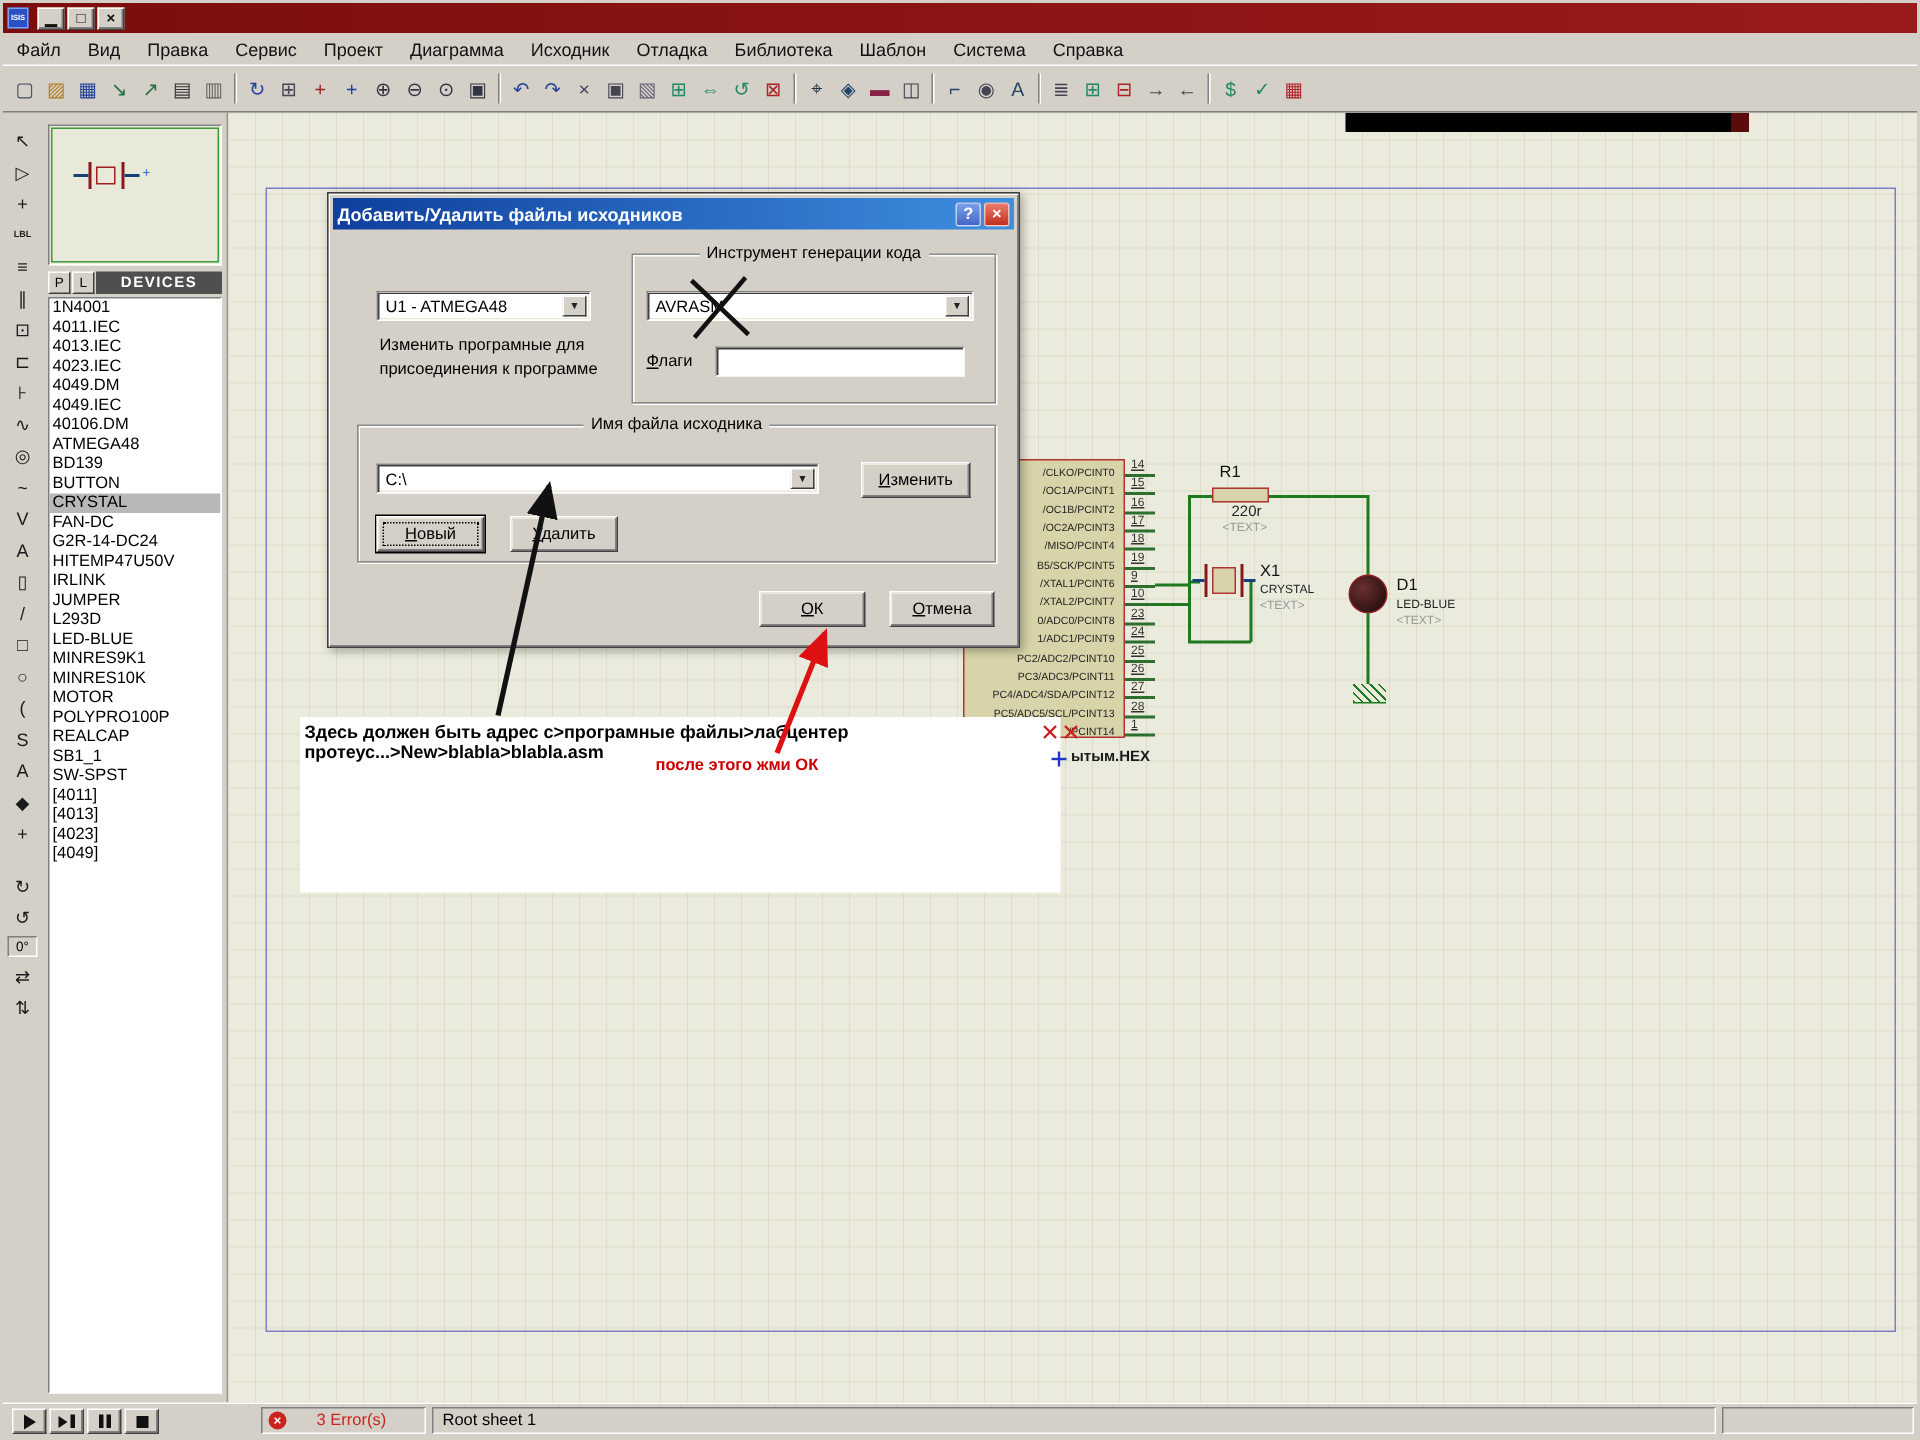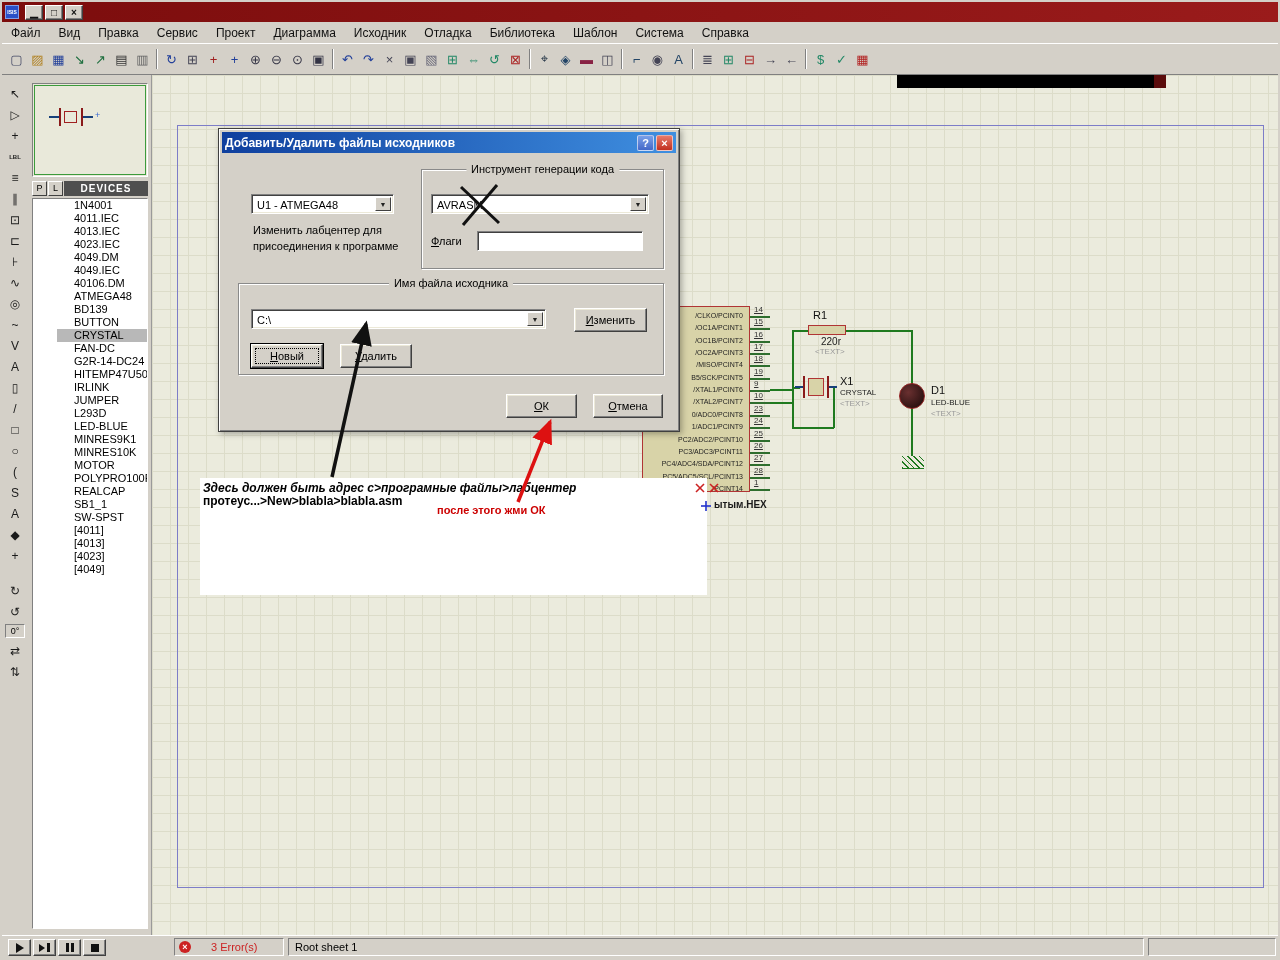--- a/index.html
+++ b/index.html
@@ -40,39 +40,39 @@
   .preview { position:absolute; left:4px; top:8px; width:116px; height:94px; background:#e9e9da;
     border:1px solid; border-color:#808080 #fff #fff #808080; }
   .preview-inner { position:absolute; inset:1px; border:1px solid #3c9b3c; }
   .plrow { position:absolute; left:4px; top:106px; width:116px; height:15px; display:flex; }
   .pl-btn { width:15px; height:15px; background:#d4d0c8; border:1px solid; border-color:#fff #404040 #404040 #fff;
     font-size:9px; text-align:center; line-height:13px; margin-right:1px; }
   .devices-header { flex:1; background:#4f4f4f; color:#fff; font-size:10px; font-weight:bold;
     text-align:center; line-height:15px; letter-spacing:1px; }
   .device-list { position:absolute; left:4px; top:123px; width:116px; bottom:6px; background:#fff;
     border:1px solid; border-color:#808080 #fff #fff #808080; overflow:hidden; }
-  .device-row { height:13px; line-height:13px; font-size:11px; padding-left:17px; white-space:nowrap; color:#000;margin-left:24px; }
+  .device-row { height:13px; line-height:13px; font-size:11px; padding-left:2px; white-space:nowrap; color:#000; }
   .device-row.selected { background:#b8b8b8; }
 
   .canvas { position:absolute; left:150px; top:0; right:0; bottom:0; overflow:hidden;
     background-color:#ebebdd;
     background-image:linear-gradient(#dcdcc9 1px, transparent 1px),linear-gradient(90deg,#dcdcc9 1px, transparent 1px);
     background-size:18px 18px; }
   .sheet-border { position:absolute; left:25px; top:50px; width:1087px; height:763px; border:1px solid #7d7dc8; }
   .wire { position:absolute; background:#1f7a1f; }
   .pin-label { position:absolute; left:0; width:104px; text-align:right; font-size:7px; color:#222; padding-right:3px; }
   .pin-stub { position:absolute; left:108px; width:20px; height:2px; background:#2e6e2e; }
   .pin-num { position:absolute; left:112px; width:16px; font-size:8px; color:#333;text-decoration:underline; }
   .sch-ref { position:absolute; font-size:11px; color:#111; }
   .sch-val { position:absolute; font-size:8px; color:#222; }
   .sch-text { position:absolute; font-size:8px; color:#999; }
 
   
   .notebox { position:absolute; left:200px; top:478px; width:507px; height:117px; background:#fff; z-index:15; }
-  .note1 { position:absolute; left:3px; top:3px; font-size:12px; font-weight:bold; color:#000; white-space:nowrap;font-style:italic; }
+  .note1 { position:absolute; left:3px; top:3px; font-size:12px; font-weight:bold; color:#000; white-space:nowrap; }
   .note2 { position:absolute; left:3px; top:16px; font-size:12px; font-weight:bold; color:#000; white-space:nowrap; }
   .notered { position:absolute; left:237px; top:26px; font-size:11px; font-weight:bold; color:#cc0000; white-space:nowrap; }
 
   
   .dialog { position:absolute; left:218px; top:128px; width:462px; height:304px; background:#d4d0c8;
     border:1px solid #404040; box-shadow:inset 1px 1px 0 #fff, inset -1px -1px 0 #808080, 2px 2px 6px rgba(0,0,0,.3);
     z-index:20; font-size:11px; }
   .dlg-titlebar { position:absolute; left:3px; top:3px; right:3px; height:21px;
     background:linear-gradient(90deg,#0f3f9e,#3f8fe0); display:flex; align-items:center; padding:0 3px; }
   .dlg-title { color:#fff; font-weight:bold; font-size:12px; flex:1; }
@@ -381,21 +381,21 @@
     <div class="dlg-titlebar">
       <span class="dlg-title">Добавить/Удалить файлы исходников</span>
       <div class="dlg-btn help">?</div>
       <div class="dlg-btn close">×</div>
     </div>
 
     <div class="combo" style="left:32px;top:65px;width:143px">
       <span class="combo-text">U1 - ATMEGA48</span>
       <div class="combo-arrow">▼</div>
     </div>
-    <div class="caption" style="left:34px;top:95px">Изменить лабцентер для</div>
+    <div class="caption" style="left:34px;top:95px">Изменить програмные для</div>
     <div class="caption" style="left:34px;top:111px">присоединения к программе</div>
 
     <div class="group" style="left:202px;top:40px;width:243px;height:100px">
       <span class="glabel">Инструмент генерации кода</span>
     </div>
     <div class="combo" style="left:212px;top:65px;width:218px">
       <span class="combo-text">AVRASM</span>
       <div class="combo-arrow">▼</div>
     </div>
     <div class="caption lbl-ul" style="left:212px;top:106px">Флаги</div>

